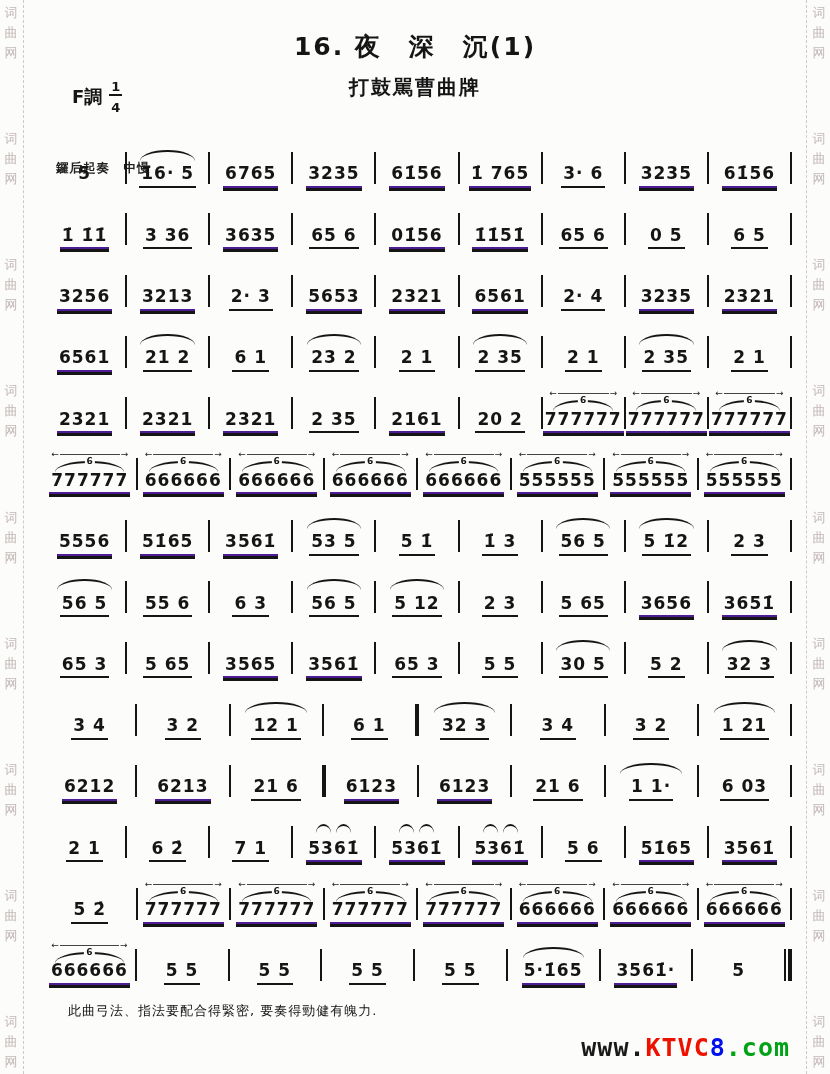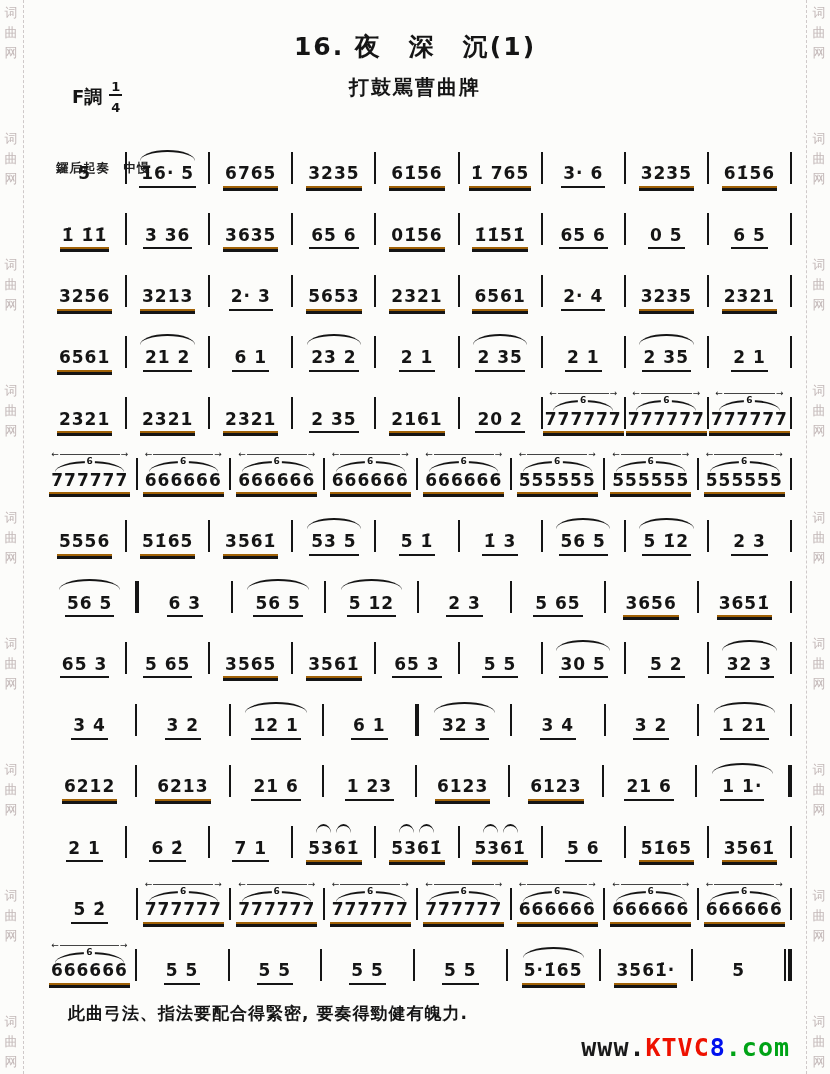--- a/index.html
+++ b/index.html
@@ -35,40 +35,40 @@
   .frac .de{padding:1px 3px 0;}
   .tempo{position:absolute;top:120px;left:56px;font-size:12.5px;font-weight:bold;
     letter-spacing:1px;color:#222;margin-top:40px;}
   
   .score{position:absolute;top:142px;left:44px;width:748px;}
   .score-row{display:flex;align-items:flex-end;height:46px;margin-bottom:15.3px;}
   .cell{flex:1 1 0;position:relative;display:flex;justify-content:center;
     align-items:flex-end;height:100%;}
   .num{font-size:17px;font-weight:bold;letter-spacing:1px;line-height:1.15;
     padding:0 2px 2px;white-space:nowrap;}
-  .u2{border-bottom:2px solid #a16207;box-shadow:0 3px 0 0 #151515;}
+  .u2{border-bottom:2px solid #4c1d95;box-shadow:0 3px 0 0 #151515;}
   .u1{border-bottom:2px solid #151515;}
   .u0{border-bottom:2px solid transparent;}
   .bar{width:2px;background:#151515;height:32px;margin-bottom:4px;flex:0 0 auto;}
   .bar.final{width:8px;background:linear-gradient(to right,#151515 0 2px,transparent 2px 4px,#151515 4px 8px);}
   
   .orn{position:absolute;left:8%;right:8%;top:2px;}
   .orn-slur{height:9px;border-top:2px solid #151515;
     border-radius:50% 50% 0 0 / 100% 100% 0 0;margin:6px 10% 0;}
   .orn-arc2{display:flex;justify-content:center;gap:5px;margin-top:6px;}
   .orn-arc2 i{width:15px;height:7px;border-top:2px solid #151515;
     border-radius:50% 50% 0 0 / 100% 100% 0 0;}
   .tup-line{display:flex;align-items:center;font-size:9px;line-height:1;color:#222;}
   .tup-line .dash{flex:1;border-top:1px solid #444;margin:0 1px;}
   .tup-arc{position:relative;height:9px;border-top:2px solid #151515;
     border-radius:50% 50% 0 0 / 100% 100% 0 0;margin:2px 4px 0;}
   .tup6{position:absolute;top:-6px;left:50%;transform:translateX(-50%);
     background:#fcfcfa;padding:0 2px;font-size:9px;font-weight:bold;line-height:1;}
   
-  .foot-note{position:absolute;top:1002px;left:68px;font-size:17px;font-weight:bold;
+  .foot-note{position:absolute;top:1002px;left:68px;font-size:13px;font-weight:normal;
     letter-spacing:1px;}
   .site-wm{position:absolute;top:1033px;right:40px;
     font-family:"DejaVu Sans Mono","Liberation Mono",monospace;
     font-size:25px;font-weight:bold;letter-spacing:1px;}
 </style>
 </head>
 <body>
 
 <div class="page">
 
@@ -579,20 +579,23 @@
         <div class="bar"></div>
       </div>
       <div class="score-row">
         <div class="cell">
           <div class="orn">
             <div class="orn-slur"></div>
           </div>
           <span class="num u1">56 5</span>
         </div>
         <div class="bar"></div>
+        <div class="cell">
+          <span class="num u1">55 6</span>
+        </div>
         <div class="bar"></div>
         <div class="cell">
           <span class="num u1">6 3</span>
         </div>
         <div class="bar"></div>
         <div class="cell">
           <div class="orn">
             <div class="orn-slur"></div>
           </div>
           <span class="num u1">56 5</span>
@@ -716,43 +719,43 @@
         </div>
         <div class="bar"></div>
         <div class="cell">
           <span class="num u2">6213</span>
         </div>
         <div class="bar"></div>
         <div class="cell">
           <span class="num u1">21 6</span>
         </div>
         <div class="bar"></div>
-        <div class="cell">
-          <span class="num u1">1 23</span>
-        </div>
         <div class="bar"></div>
         <div class="cell">
           <span class="num u2">6123</span>
         </div>
         <div class="bar"></div>
         <div class="cell">
           <span class="num u2">6123</span>
         </div>
         <div class="bar"></div>
         <div class="cell">
           <span class="num u1">21 6</span>
         </div>
         <div class="bar"></div>
         <div class="cell">
           <div class="orn">
             <div class="orn-slur"></div>
           </div>
           <span class="num u1">1 1·</span>
         </div>
         <div class="bar"></div>
+        <div class="cell">
+          <span class="num u1">6 03</span>
+        </div>
         <div class="bar"></div>
       </div>
       <div class="score-row">
         <div class="cell">
           <span class="num u1">2 1</span>
         </div>
         <div class="bar"></div>
         <div class="cell">
           <span class="num u1">6 2̇</span>
         </div>

